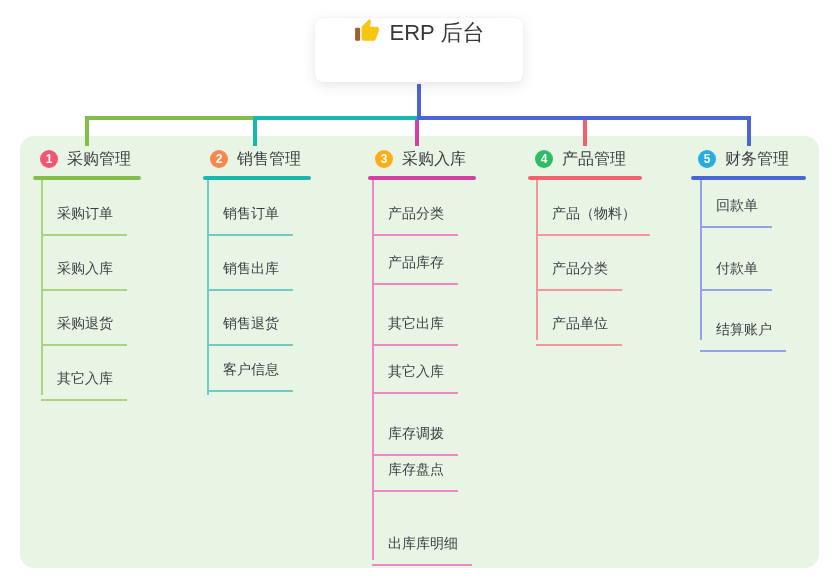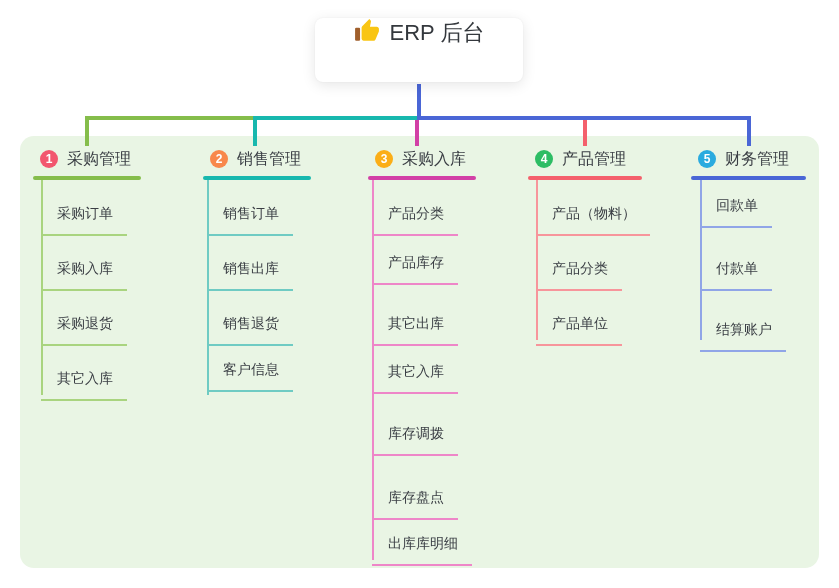--- a/index.html
+++ b/index.html
@@ -102,21 +102,21 @@
       <span class="badge">3</span>
       <span class="branch-label">采购入库</span>
     </div>
     <div class="underline"></div>
     <div class="vline"></div>
     <div class="child" style="top:56px">产品分类</div>
     <div class="child" style="top:105px">产品库存</div>
     <div class="child" style="top:166px">其它出库</div>
     <div class="child" style="top:214px">其它入库</div>
     <div class="child" style="top:276px">库存调拨</div>
-    <div class="child" style="top:340px">库存盘点</div>
+    <div class="child" style="top:312px">库存盘点</div>
     <div class="child" style="top:386px">出库库明细</div>
   </div>
 
   <div class="branch b4" style="--badge: #2dbd64; --line: #f4606c; --child: #f7959b;">
     <div class="branch-header">
       <span class="badge">4</span>
       <span class="branch-label">产品管理</span>
     </div>
     <div class="underline"></div>
     <div class="vline"></div>

